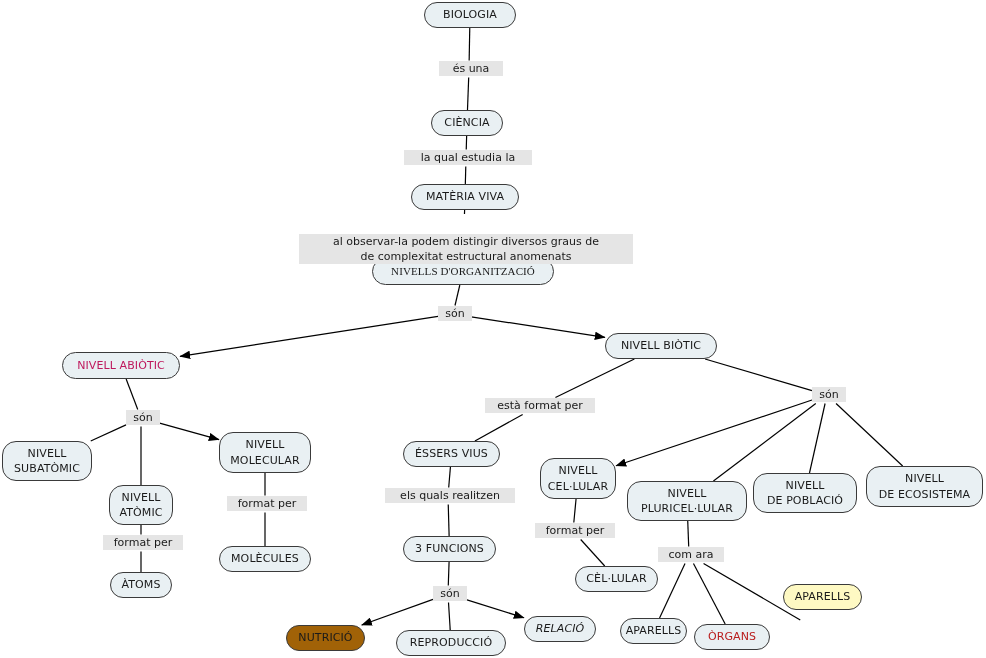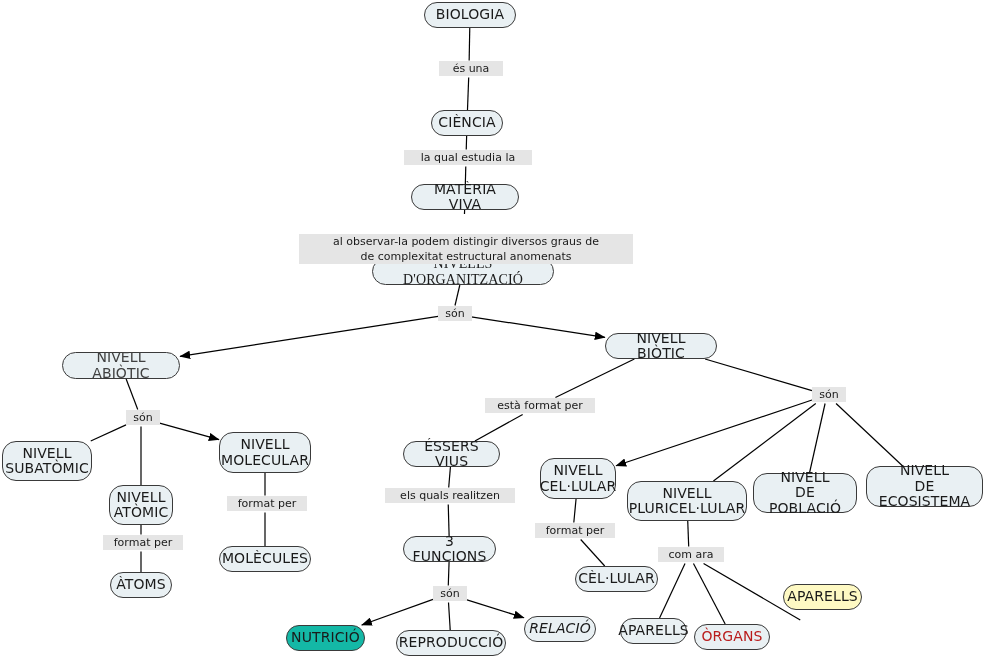--- a/index.html
+++ b/index.html
@@ -29,21 +29,21 @@
     position: absolute;
     box-sizing: border-box;
     background: #e9f0f3;
     border: 1.3px solid #3a3a3a;
     border-radius: 14px;
     display: flex;
     align-items: center;
     justify-content: center;
     text-align: center;
     color: #1a1a1a;
-    font-size: 14px;
+    font-size: 11px;
     line-height: 15.5px;
     letter-spacing: 0.1px;
     white-space: pre-line;
     padding: 1px 6px;
   }
   .link-label {
     position: absolute;
     color: #1a1a1a;
     font-size: 11px;
     line-height: 15px;
@@ -100,33 +100,33 @@
         <line x1="685.03" y1="563.50" x2="659.57" y2="618.00" stroke="#000000" stroke-width="1.2"></line>
         <line x1="693.46" y1="563.50" x2="725.18" y2="624.00" stroke="#000000" stroke-width="1.2"></line>
         <line x1="703.55" y1="563.50" x2="800.25" y2="620.00" stroke="#000000" stroke-width="1.2"></line>
       </g>
   </svg>
   <div id="nodes-layer">
       <div class="node" style="left: 424px; top: 2px; width: 92px; height: 26px; background: rgb(233, 240, 243); border-color: rgb(58, 58, 58); color: rgb(26, 26, 26);">BIOLOGIA</div>
       <div class="node" style="left: 431px; top: 110px; width: 72px; height: 26px; background: rgb(233, 240, 243); border-color: rgb(58, 58, 58); color: rgb(26, 26, 26);">CIÈNCIA</div>
       <div class="node" style="left: 411px; top: 184px; width: 108px; height: 26px; background: rgb(233, 240, 243); border-color: rgb(58, 58, 58); color: rgb(26, 26, 26);">MATÈRIA VIVA</div>
       <div class="node" style="left: 372px; top: 258px; width: 182px; height: 27px; background: rgb(233, 240, 243); border-color: rgb(58, 58, 58); color: rgb(26, 26, 26); font-family: Liberation Serif, serif;">NIVELLS D'ORGANITZACIÓ</div>
-      <div class="node" style="left: 62px; top: 352px; width: 118px; height: 27px; background: rgb(233, 240, 243); border-color: rgb(58, 58, 58); color: #404040;">NIVELL ABIÒTIC</div>
+      <div class="node" style="left: 62px; top: 352px; width: 118px; height: 27px; background: rgb(233, 240, 243); border-color: rgb(58, 58, 58); color: #be185d;">NIVELL ABIÒTIC</div>
       <div class="node" style="left: 605px; top: 333px; width: 112px; height: 26px; background: rgb(233, 240, 243); border-color: rgb(58, 58, 58); color: rgb(26, 26, 26);">NIVELL BIÒTIC</div>
       <div class="node" style="left: 2px; top: 441px; width: 90px; height: 40px; background: rgb(233, 240, 243); border-color: rgb(58, 58, 58); color: rgb(26, 26, 26);">NIVELL
 SUBATÒMIC</div>
       <div class="node" style="left: 109px; top: 485px; width: 64px; height: 40px; background: rgb(233, 240, 243); border-color: rgb(58, 58, 58); color: rgb(26, 26, 26);">NIVELL
 ATÒMIC</div>
       <div class="node" style="left: 219px; top: 432px; width: 92px; height: 41px; background: rgb(233, 240, 243); border-color: rgb(58, 58, 58); color: rgb(26, 26, 26);">NIVELL
 MOLECULAR</div>
       <div class="node" style="left: 110px; top: 572px; width: 62px; height: 26px; background: rgb(233, 240, 243); border-color: rgb(58, 58, 58); color: rgb(26, 26, 26);">ÀTOMS</div>
       <div class="node" style="left: 219px; top: 546px; width: 92px; height: 26px; background: rgb(233, 240, 243); border-color: rgb(58, 58, 58); color: rgb(26, 26, 26);">MOLÈCULES</div>
       <div class="node" style="left: 403px; top: 441px; width: 97px; height: 26px; background: rgb(233, 240, 243); border-color: rgb(58, 58, 58); color: rgb(26, 26, 26);">ÉSSERS VIUS</div>
       <div class="node" style="left: 403px; top: 536px; width: 93px; height: 26px; background: rgb(233, 240, 243); border-color: rgb(58, 58, 58); color: rgb(26, 26, 26);">3 FUNCIONS</div>
-      <div class="node" style="left: 286px; top: 625px; width: 79px; height: 26px; background: #14b8a6; border-color: rgb(58, 58, 58); color: rgb(26, 26, 26);">NUTRICIÓ</div>
+      <div class="node" style="left: 286px; top: 625px; width: 79px; height: 26px; background: #a16207; border-color: rgb(58, 58, 58); color: rgb(26, 26, 26);">NUTRICIÓ</div>
       <div class="node" style="left: 396px; top: 630px; width: 110px; height: 26px; background: rgb(233, 240, 243); border-color: rgb(58, 58, 58); color: rgb(26, 26, 26);">REPRODUCCIÓ</div>
       <div class="node" style="left: 524px; top: 616px; width: 72px; height: 26px; background: rgb(233, 240, 243); border-color: rgb(58, 58, 58); color: rgb(26, 26, 26); font-style: italic;">RELACIÓ</div>
       <div class="node" style="left: 540px; top: 458px; width: 76px; height: 41px; background: rgb(233, 240, 243); border-color: rgb(58, 58, 58); color: rgb(26, 26, 26);">NIVELL
 CEL·LULAR</div>
       <div class="node" style="left: 575px; top: 566px; width: 83px; height: 26px; background: rgb(233, 240, 243); border-color: rgb(58, 58, 58); color: rgb(26, 26, 26);">CÈL·LULAR</div>
       <div class="node" style="left: 627px; top: 481px; width: 120px; height: 40px; background: rgb(233, 240, 243); border-color: rgb(58, 58, 58); color: rgb(26, 26, 26);">NIVELL
 PLURICEL·LULAR</div>
       <div class="node" style="left: 753px; top: 473px; width: 104px; height: 40px; background: rgb(233, 240, 243); border-color: rgb(58, 58, 58); color: rgb(26, 26, 26);">NIVELL
 DE POBLACIÓ</div>
       <div class="node" style="left: 866px; top: 466px; width: 117px; height: 41px; background: rgb(233, 240, 243); border-color: rgb(58, 58, 58); color: rgb(26, 26, 26);">NIVELL

